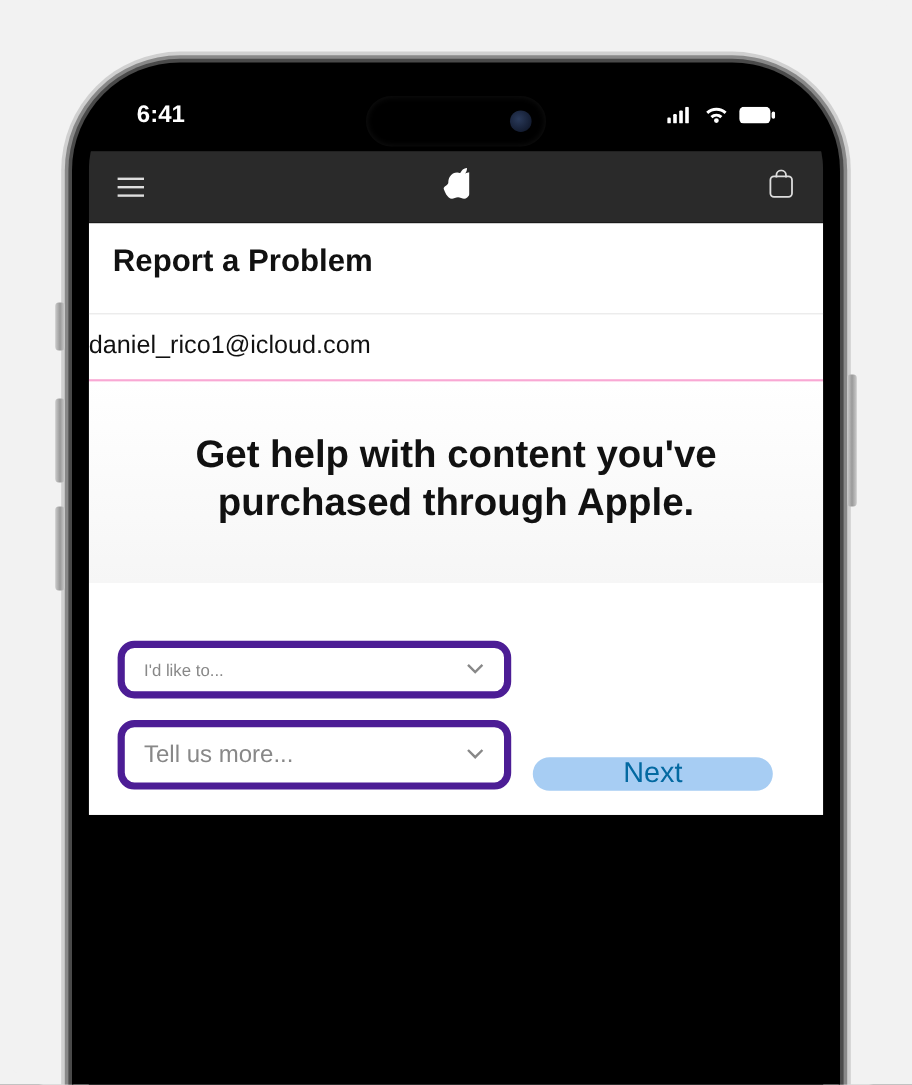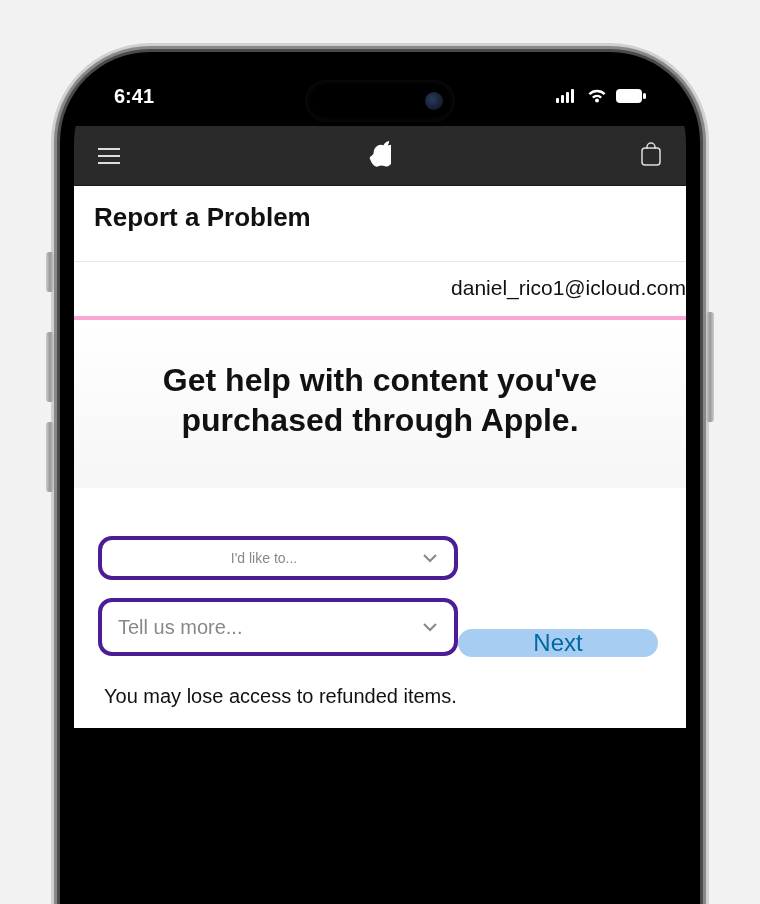--- a/index.html
+++ b/index.html
@@ -127,25 +127,25 @@
     .signout-btn {
       background: #f0f0f2;
       border: none;
       border-radius: 8px;
       padding: 8px 18px;
       font-size: 17px;
       color: #111;
       cursor: pointer;
     }
     .email-row {
-      text-align: right;
+      text-align: left;
       padding: 14px 0 16px 0;
       font-size: 21px;
       color: #111;
-      border-bottom: 4px solid #f9a8d4;
+      border-bottom: 2px solid #f9a8d4;
     }
     .hero {
       background: linear-gradient(to bottom, #fff, #f6f6f6);
       padding: 40px 40px 48px 40px;
       text-align: center;
     }
     .hero h2 {
       font-size: 32px;
       font-weight: 700;
       line-height: 1.25;
@@ -158,27 +158,26 @@
     .form-section h3 {
       font-size: 25px;
       font-weight: 700;
       color: #111;
       margin-bottom: 24px;
     }
     .select-row {
       margin-bottom: 18px;
     }
     .select-box {
-      width: 360px;
-      border: 4px solid #4c1d95;
+      width: 328px;
+      border: 6px solid #4c1d95;
       border-radius: 14px;
       padding: 10px 44px 10px 16px;
       position: relative;
       cursor: pointer;
-      text-align: center;
     }
     .select-box.small-height {
       height: 58px;
       display: flex;
       align-items: center;
     }
     .label-small {
       font-size: 14px;
       color: #888;
       display: block;
@@ -193,20 +192,21 @@
     }
     .chevron {
       position: absolute;
       right: 16px;
       top: 50%;
       transform: translateY(-50%);
       color: #888;
     }
     .row-flex {
       display: flex;
+      gap: 18px;
       align-items: stretch;
     }
     .next-btn {
       flex: 1;
       max-width: 200px;
       background: #a7cdf3;
       color: #0369a1;
       border: none;
       border-radius: 14px;
       font-size: 24px;
@@ -300,19 +300,18 @@
               <span class="select-placeholder">Tell us more...</span>
               <span class="chevron">
                 <svg width="16" height="10" viewBox="0 0 16 10" fill="none" stroke="#888" stroke-width="2">
                     <path d="M2 2l6 6 6-6"></path>
                   </svg>
               </span>
             </div>
             <button class="next-btn">Next</button>
           </div>
 
-          <div class="disclaimer">You may lose access to refunded items.</div>
         </div>
       </div>
 
     </div>
   </div>
 </div>
 
 </body></html>

